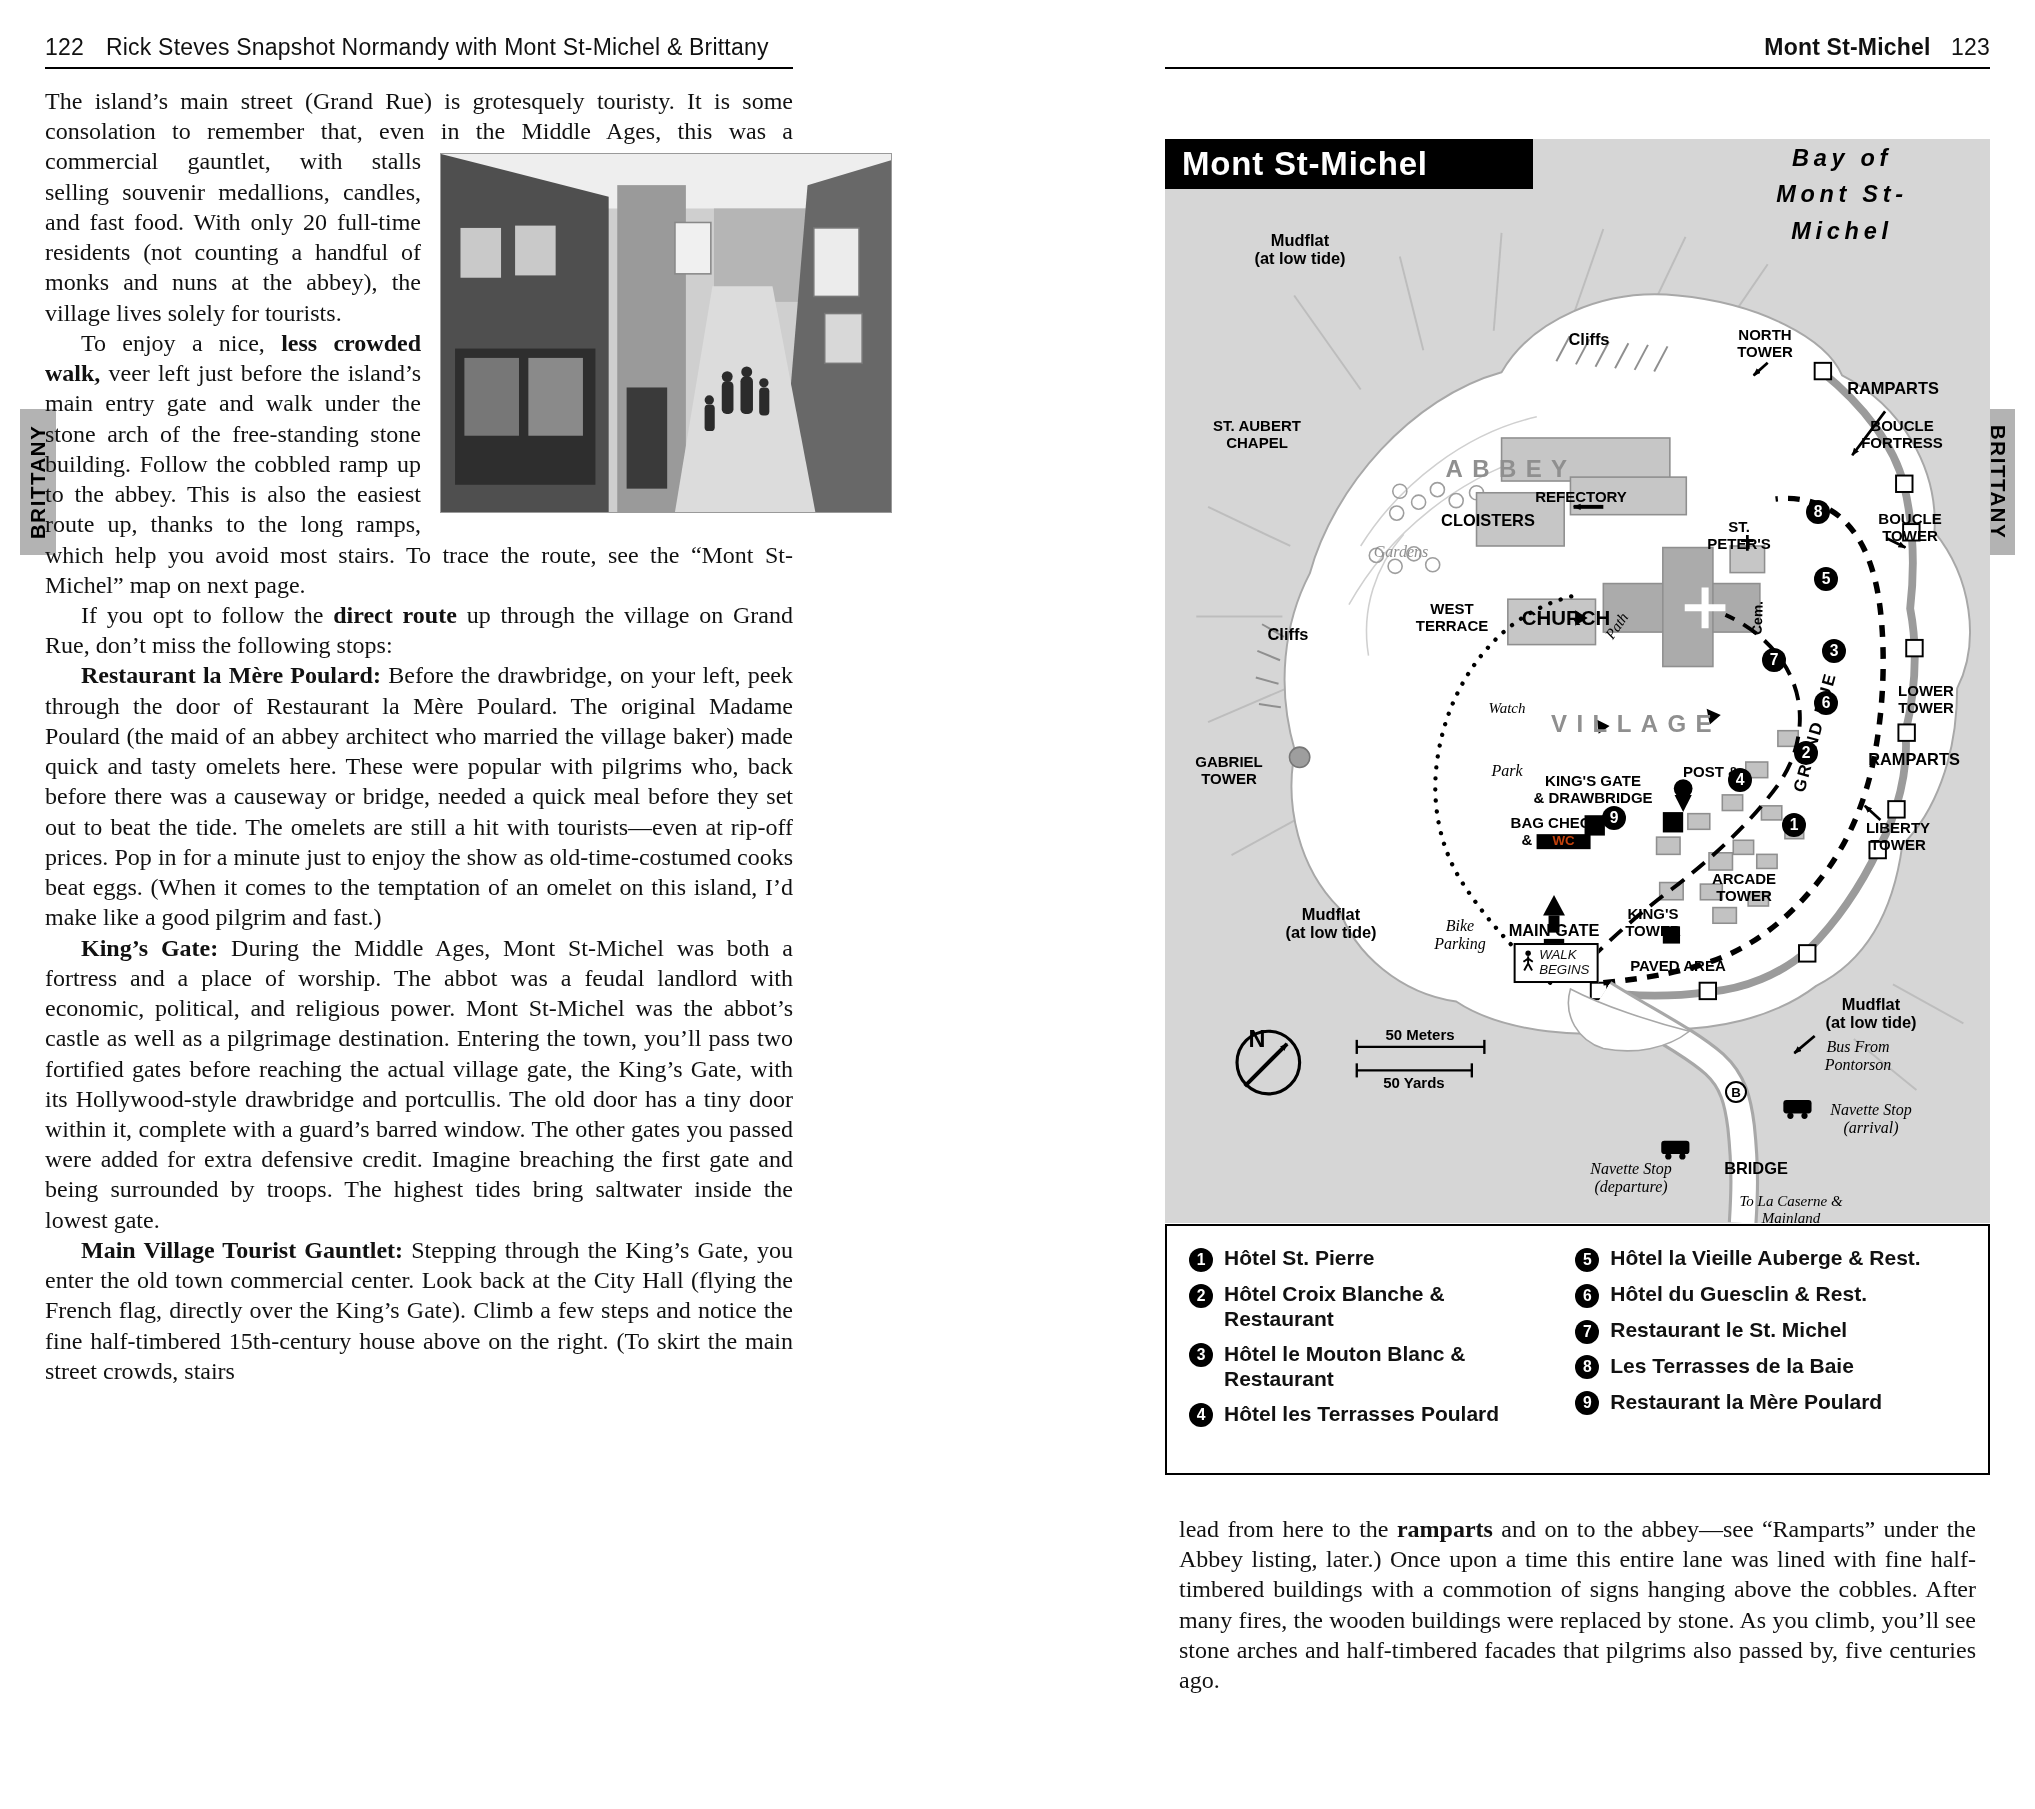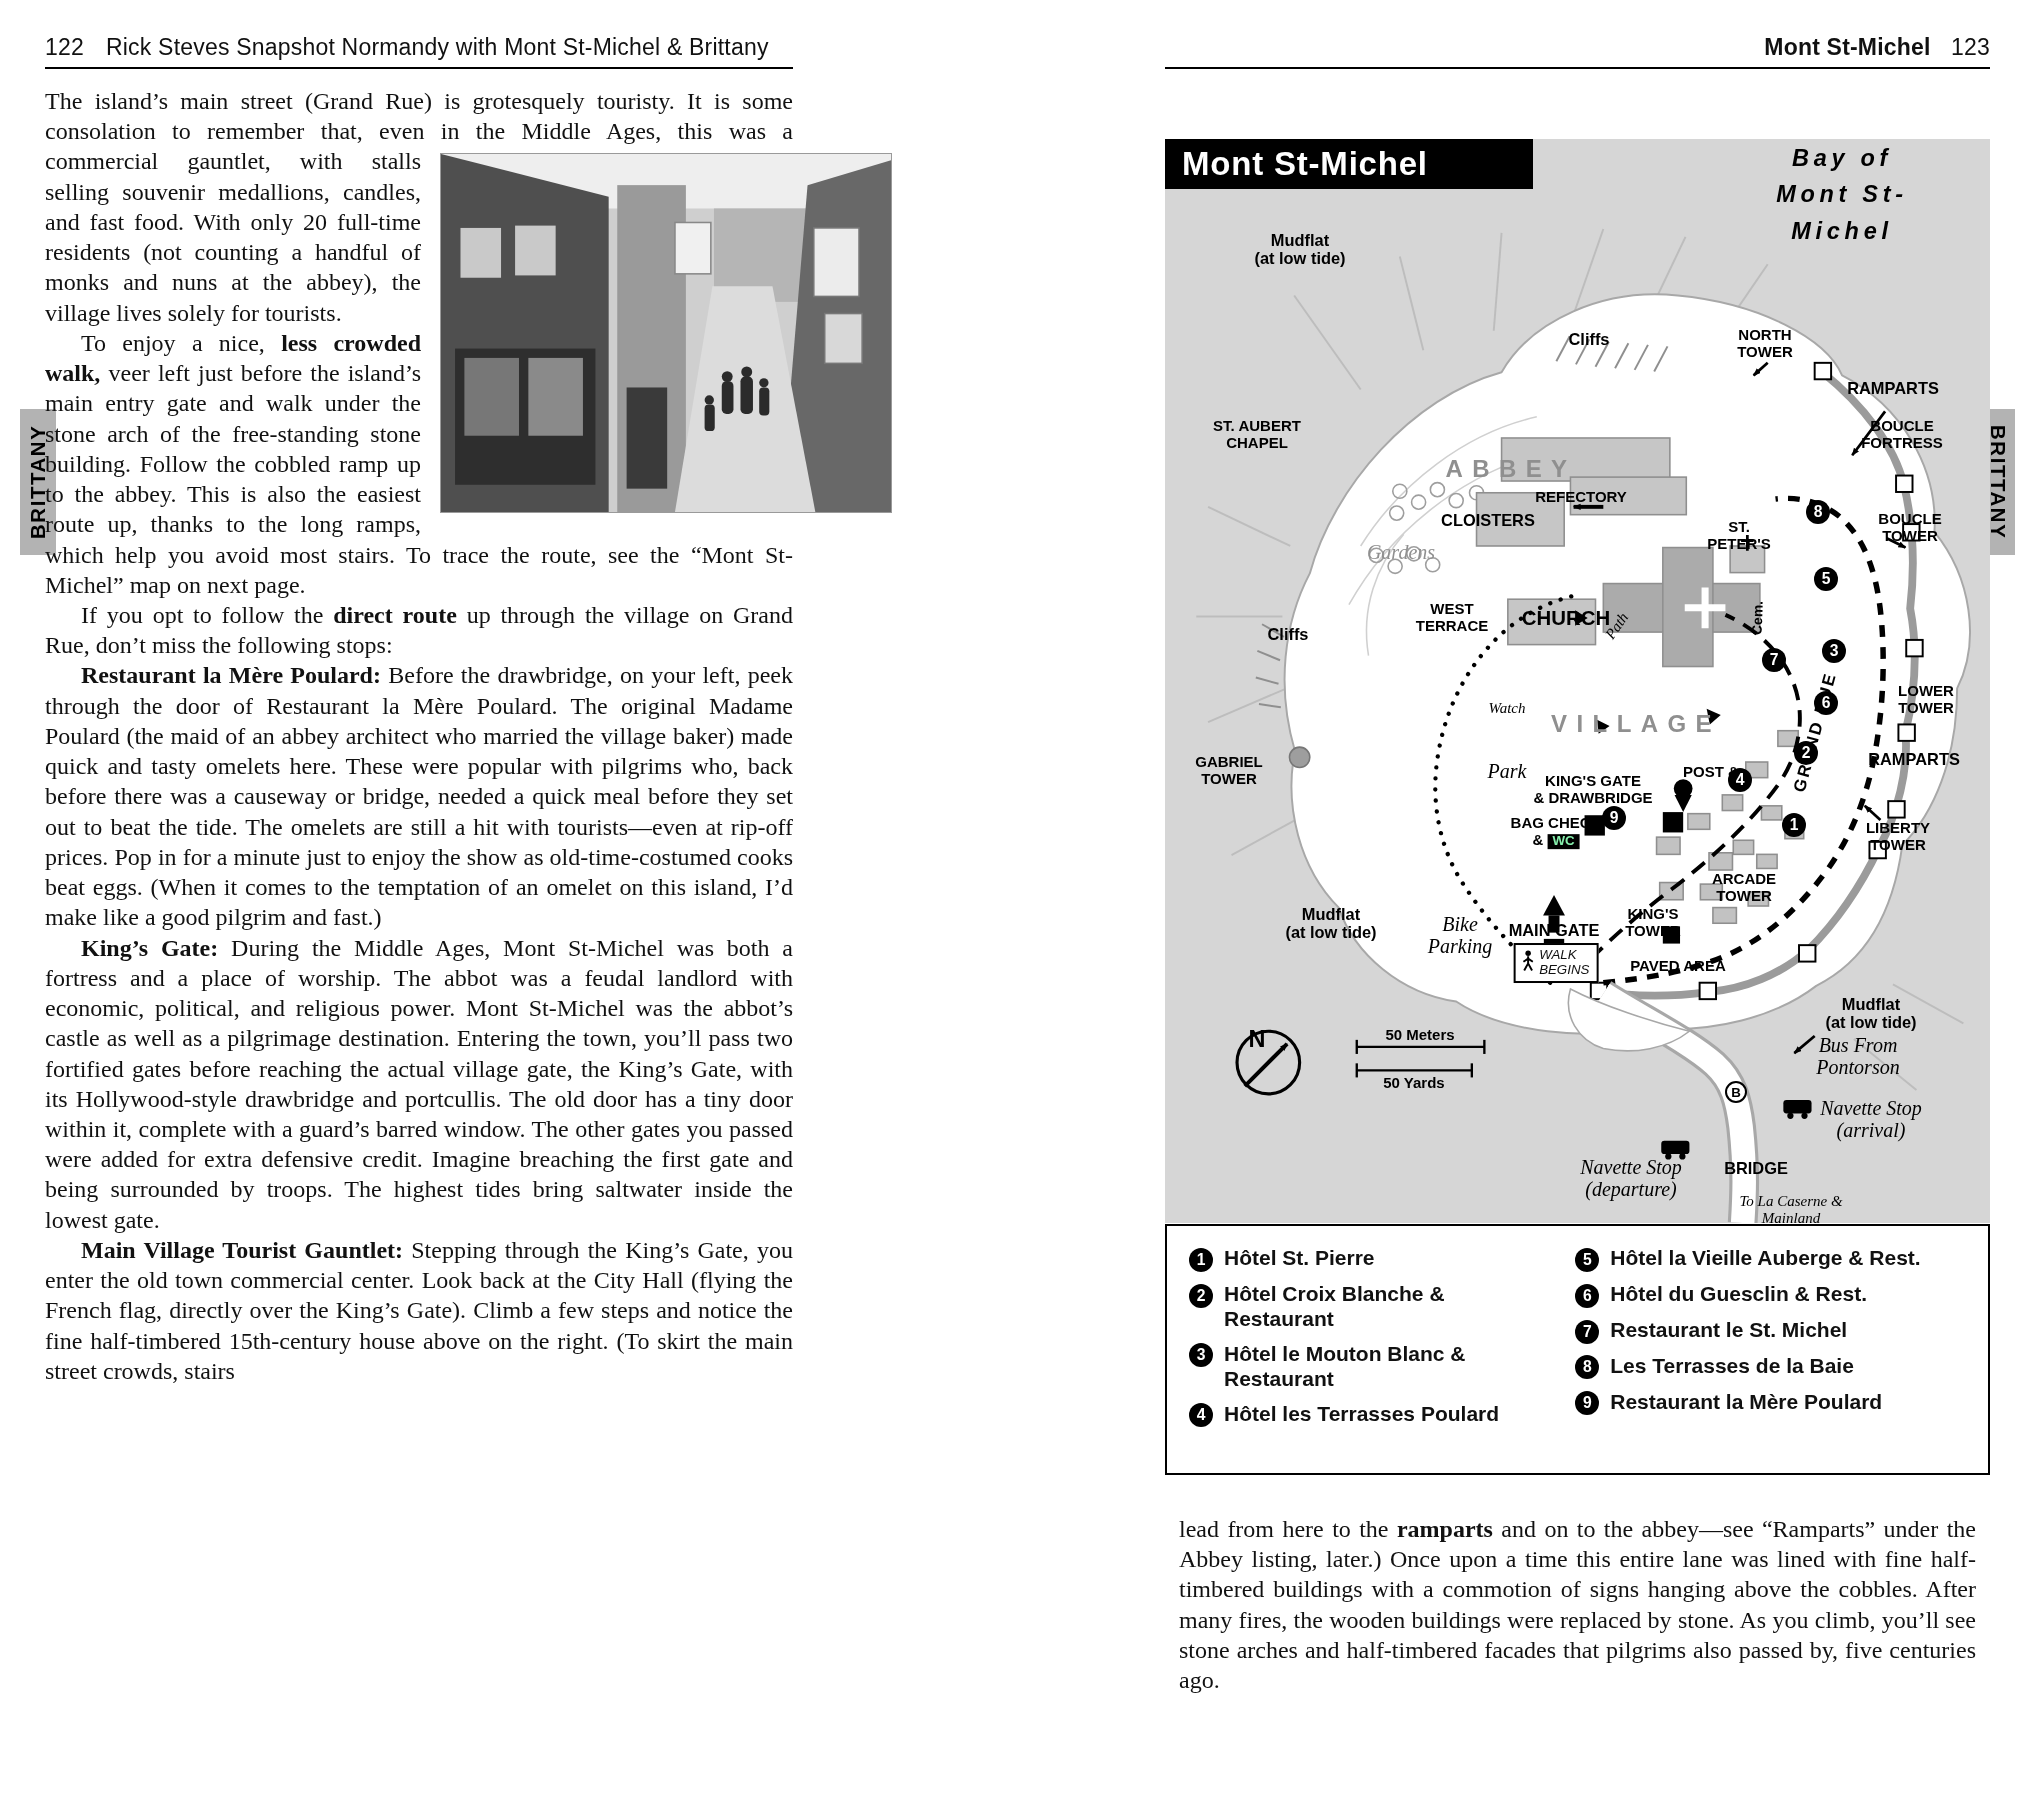--- a/index.html
+++ b/index.html
@@ -37,37 +37,37 @@
   .map{position:absolute;left:1165px;top:139px;width:825px;height:1084px;background:#d6d6d6;overflow:hidden}
   .map-svg{position:absolute;left:0;top:0;width:100%;height:100%}
   .map-title{position:absolute;left:0;top:0;width:368px;height:50px;background:#000;color:#fff;
     font-family:"Liberation Sans",sans-serif;font-weight:bold;font-size:33px;letter-spacing:0.8px;
     display:flex;align-items:center;padding-left:17px;box-sizing:border-box}
 
   .ml{position:absolute;transform:translate(-50%,-50%);font-family:"Liberation Sans",sans-serif;
     font-weight:bold;font-size:16.4px;line-height:1.12;text-align:center;white-space:pre-line;color:#000}
   .ml.sm{font-size:15px}
   .ml.lg{font-size:20.4px}
-  .ml.it{font-family:"Liberation Serif",serif;font-style:italic;font-weight:normal;font-size:20px}
+  .ml.it{font-family:"Liberation Serif",serif;font-style:italic;font-weight:normal;font-size:16px}
   .ml.it-sm{font-family:"Liberation Serif",serif;font-style:italic;font-weight:normal;font-size:15px}
   .ml.gray{color:#8f8f8f}
   .ml.sp{letter-spacing:9.4px;font-size:24px;color:#8f8f8f}
   .ml.bay{font-style:italic;font-size:23.5px;letter-spacing:4.7px;line-height:1.55}
   .ml.r75{transform:translate(-50%,-50%) rotate(-75deg);letter-spacing:2.3px;font-size:17px}
   .ml.r55{transform:translate(-50%,-50%) rotate(-55deg)}
   .ml.r88{transform:translate(-50%,-50%) rotate(-88deg);font-size:14px}
   .ml.scale{font-size:15px}
 
   .mk{position:absolute;transform:translate(-50%,-50%);width:24px;height:24px;border-radius:50%;
     background:#000;color:#fff;font-family:"Liberation Sans",sans-serif;font-weight:bold;font-size:15.7px;
     display:flex;align-items:center;justify-content:center}
 
   .bagcheck{display:flex;flex-direction:column;align-items:center;font-size:15px}
   .bagline2{display:block}
-  .wc-chip{display:inline-block;background:#000;color:#86efac;font-size:13.3px;padding:0 5px;
+  .wc-chip{display:inline-block;background:#000;color:#c2410c;font-size:13.3px;padding:0 16px;
     font-family:"Liberation Sans",sans-serif;font-weight:bold}
 
   .walk-box{position:absolute;transform:translate(-50%,-50%);background:#fff;border:2.3px solid #000;
     padding:3.1px 7px;display:flex;align-items:center;gap:5.5px;font-family:"Liberation Sans",sans-serif;
     font-weight:normal;font-style:italic;font-size:13.3px;line-height:1.12;white-space:pre-line;text-align:left}
 
   .bstop{position:absolute;transform:translate(-50%,-50%);width:22px;height:22px;border-radius:50%;
     background:#fff;border:2.3px solid #000;color:#000;font-family:"Liberation Sans",sans-serif;font-weight:bold;
     font-size:13.3px;display:flex;align-items:center;justify-content:center;box-sizing:border-box}
 

